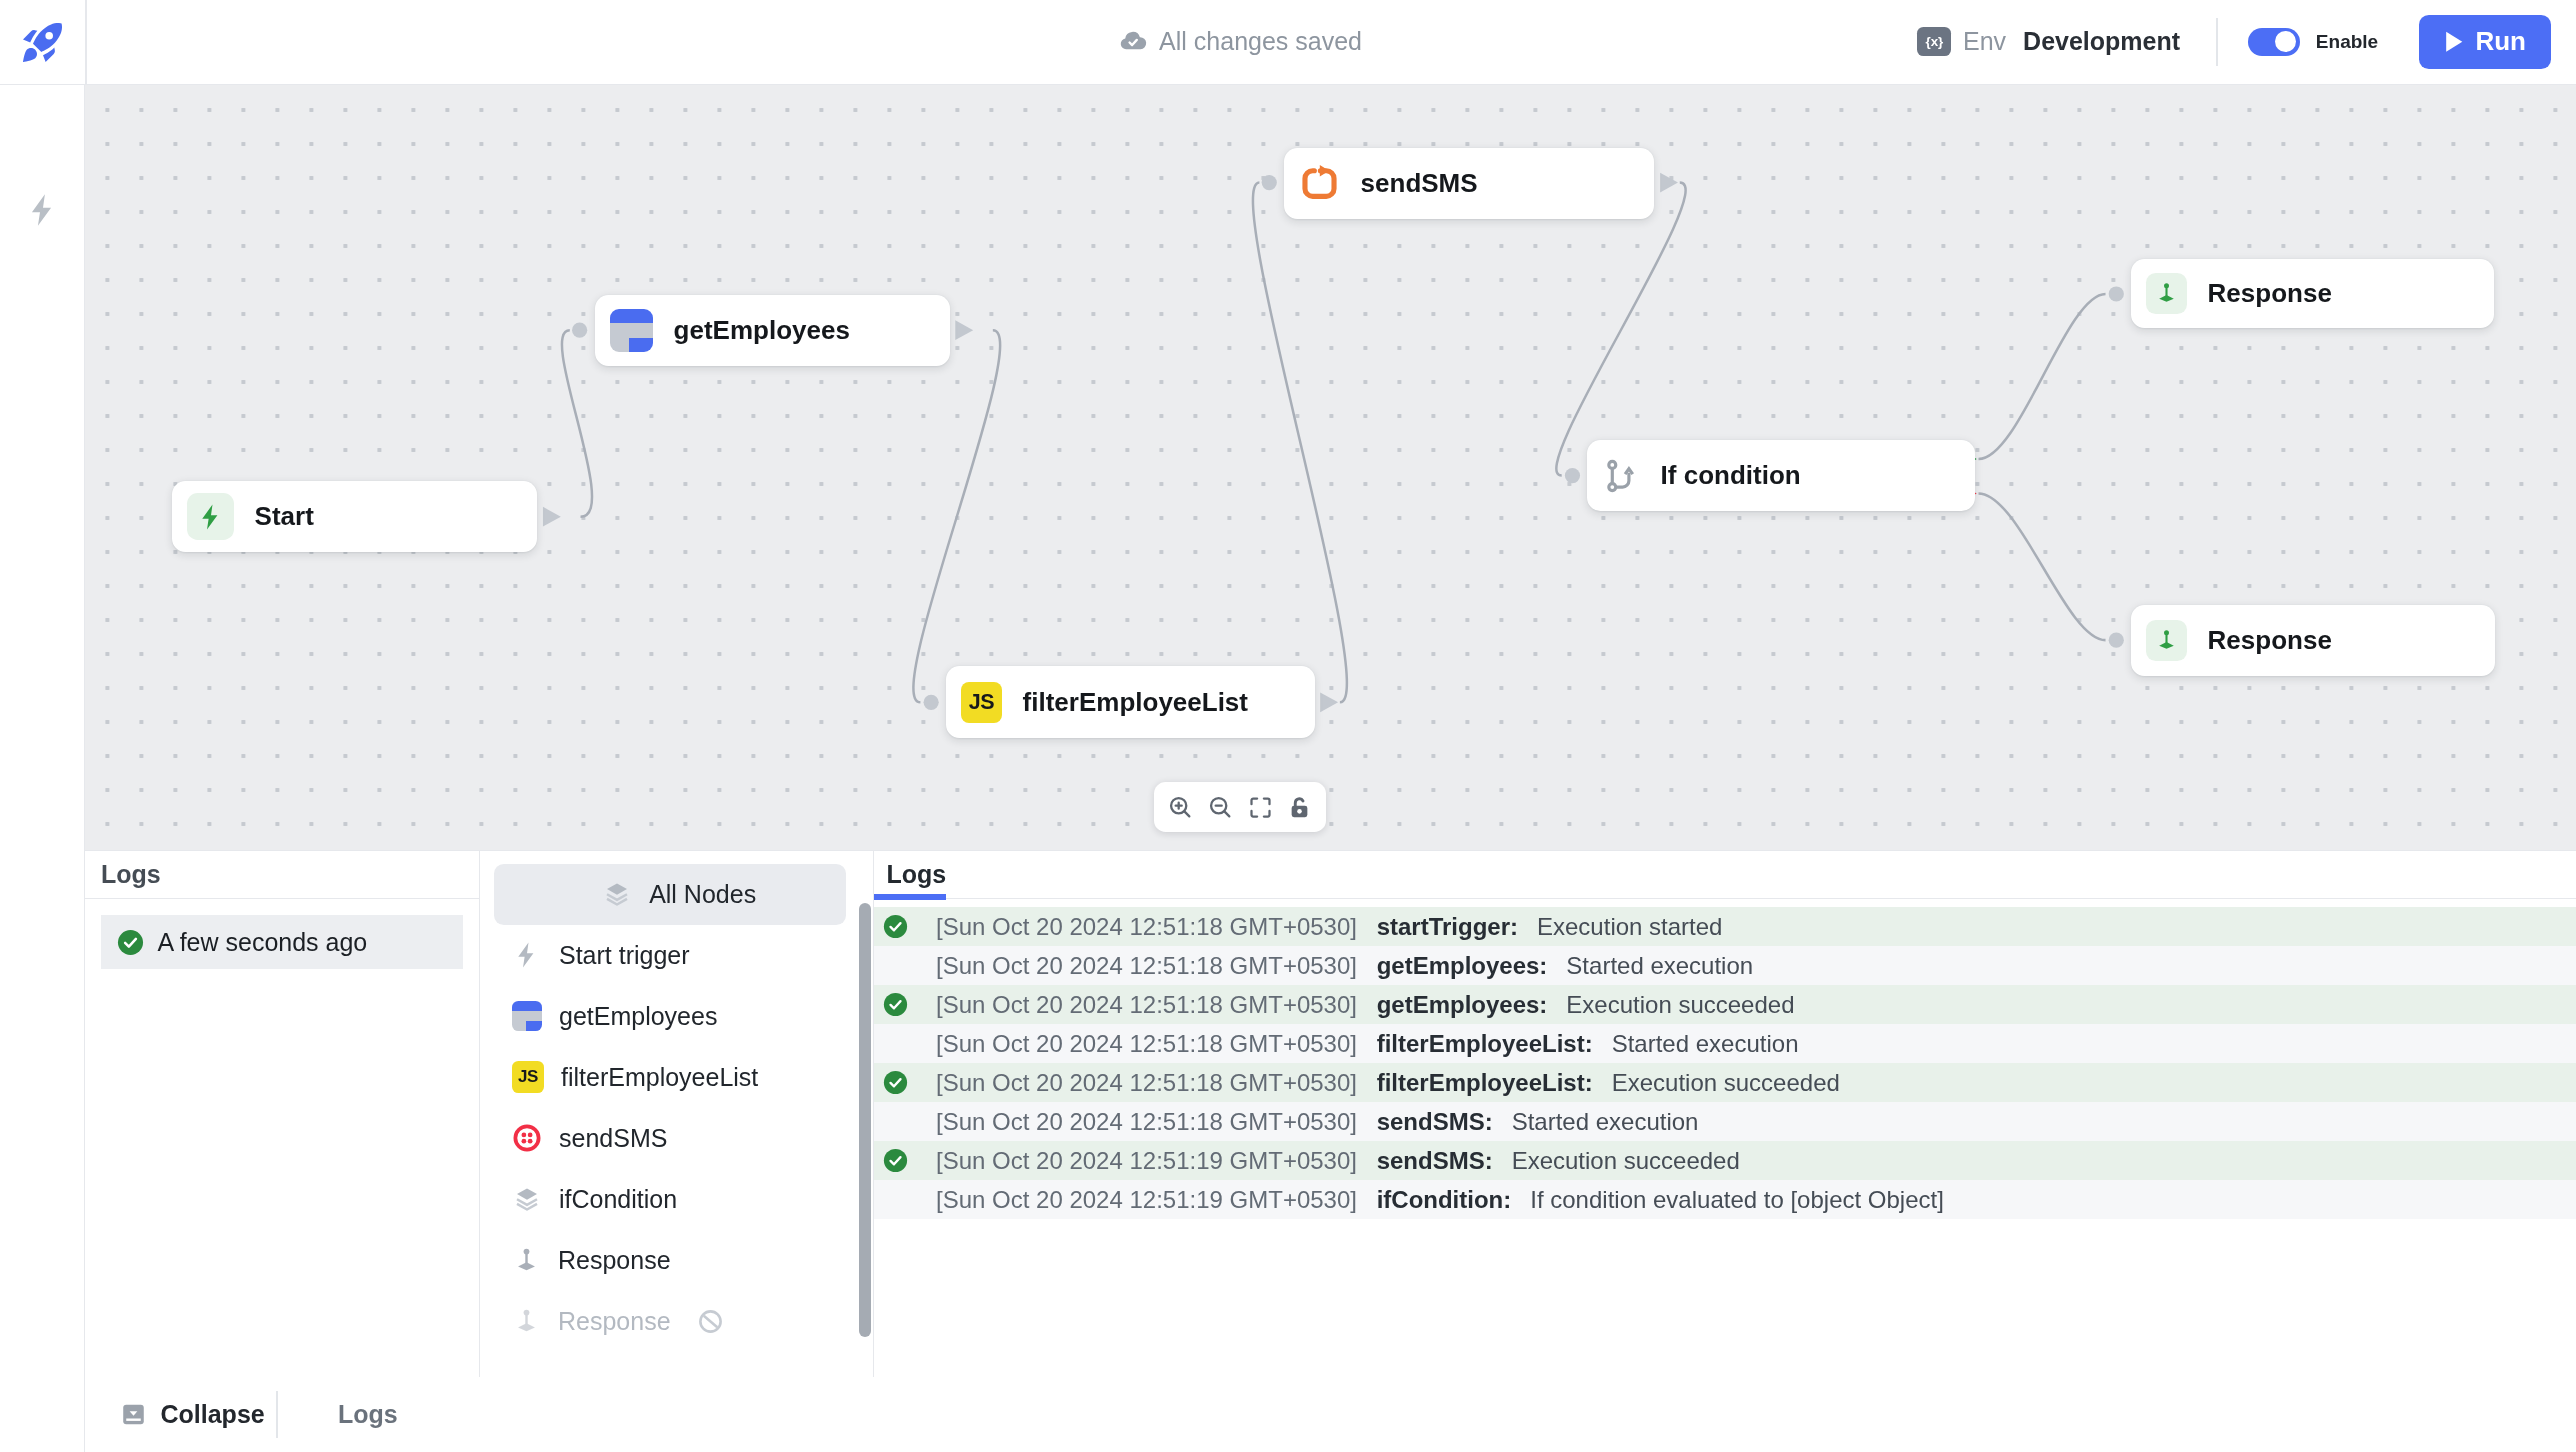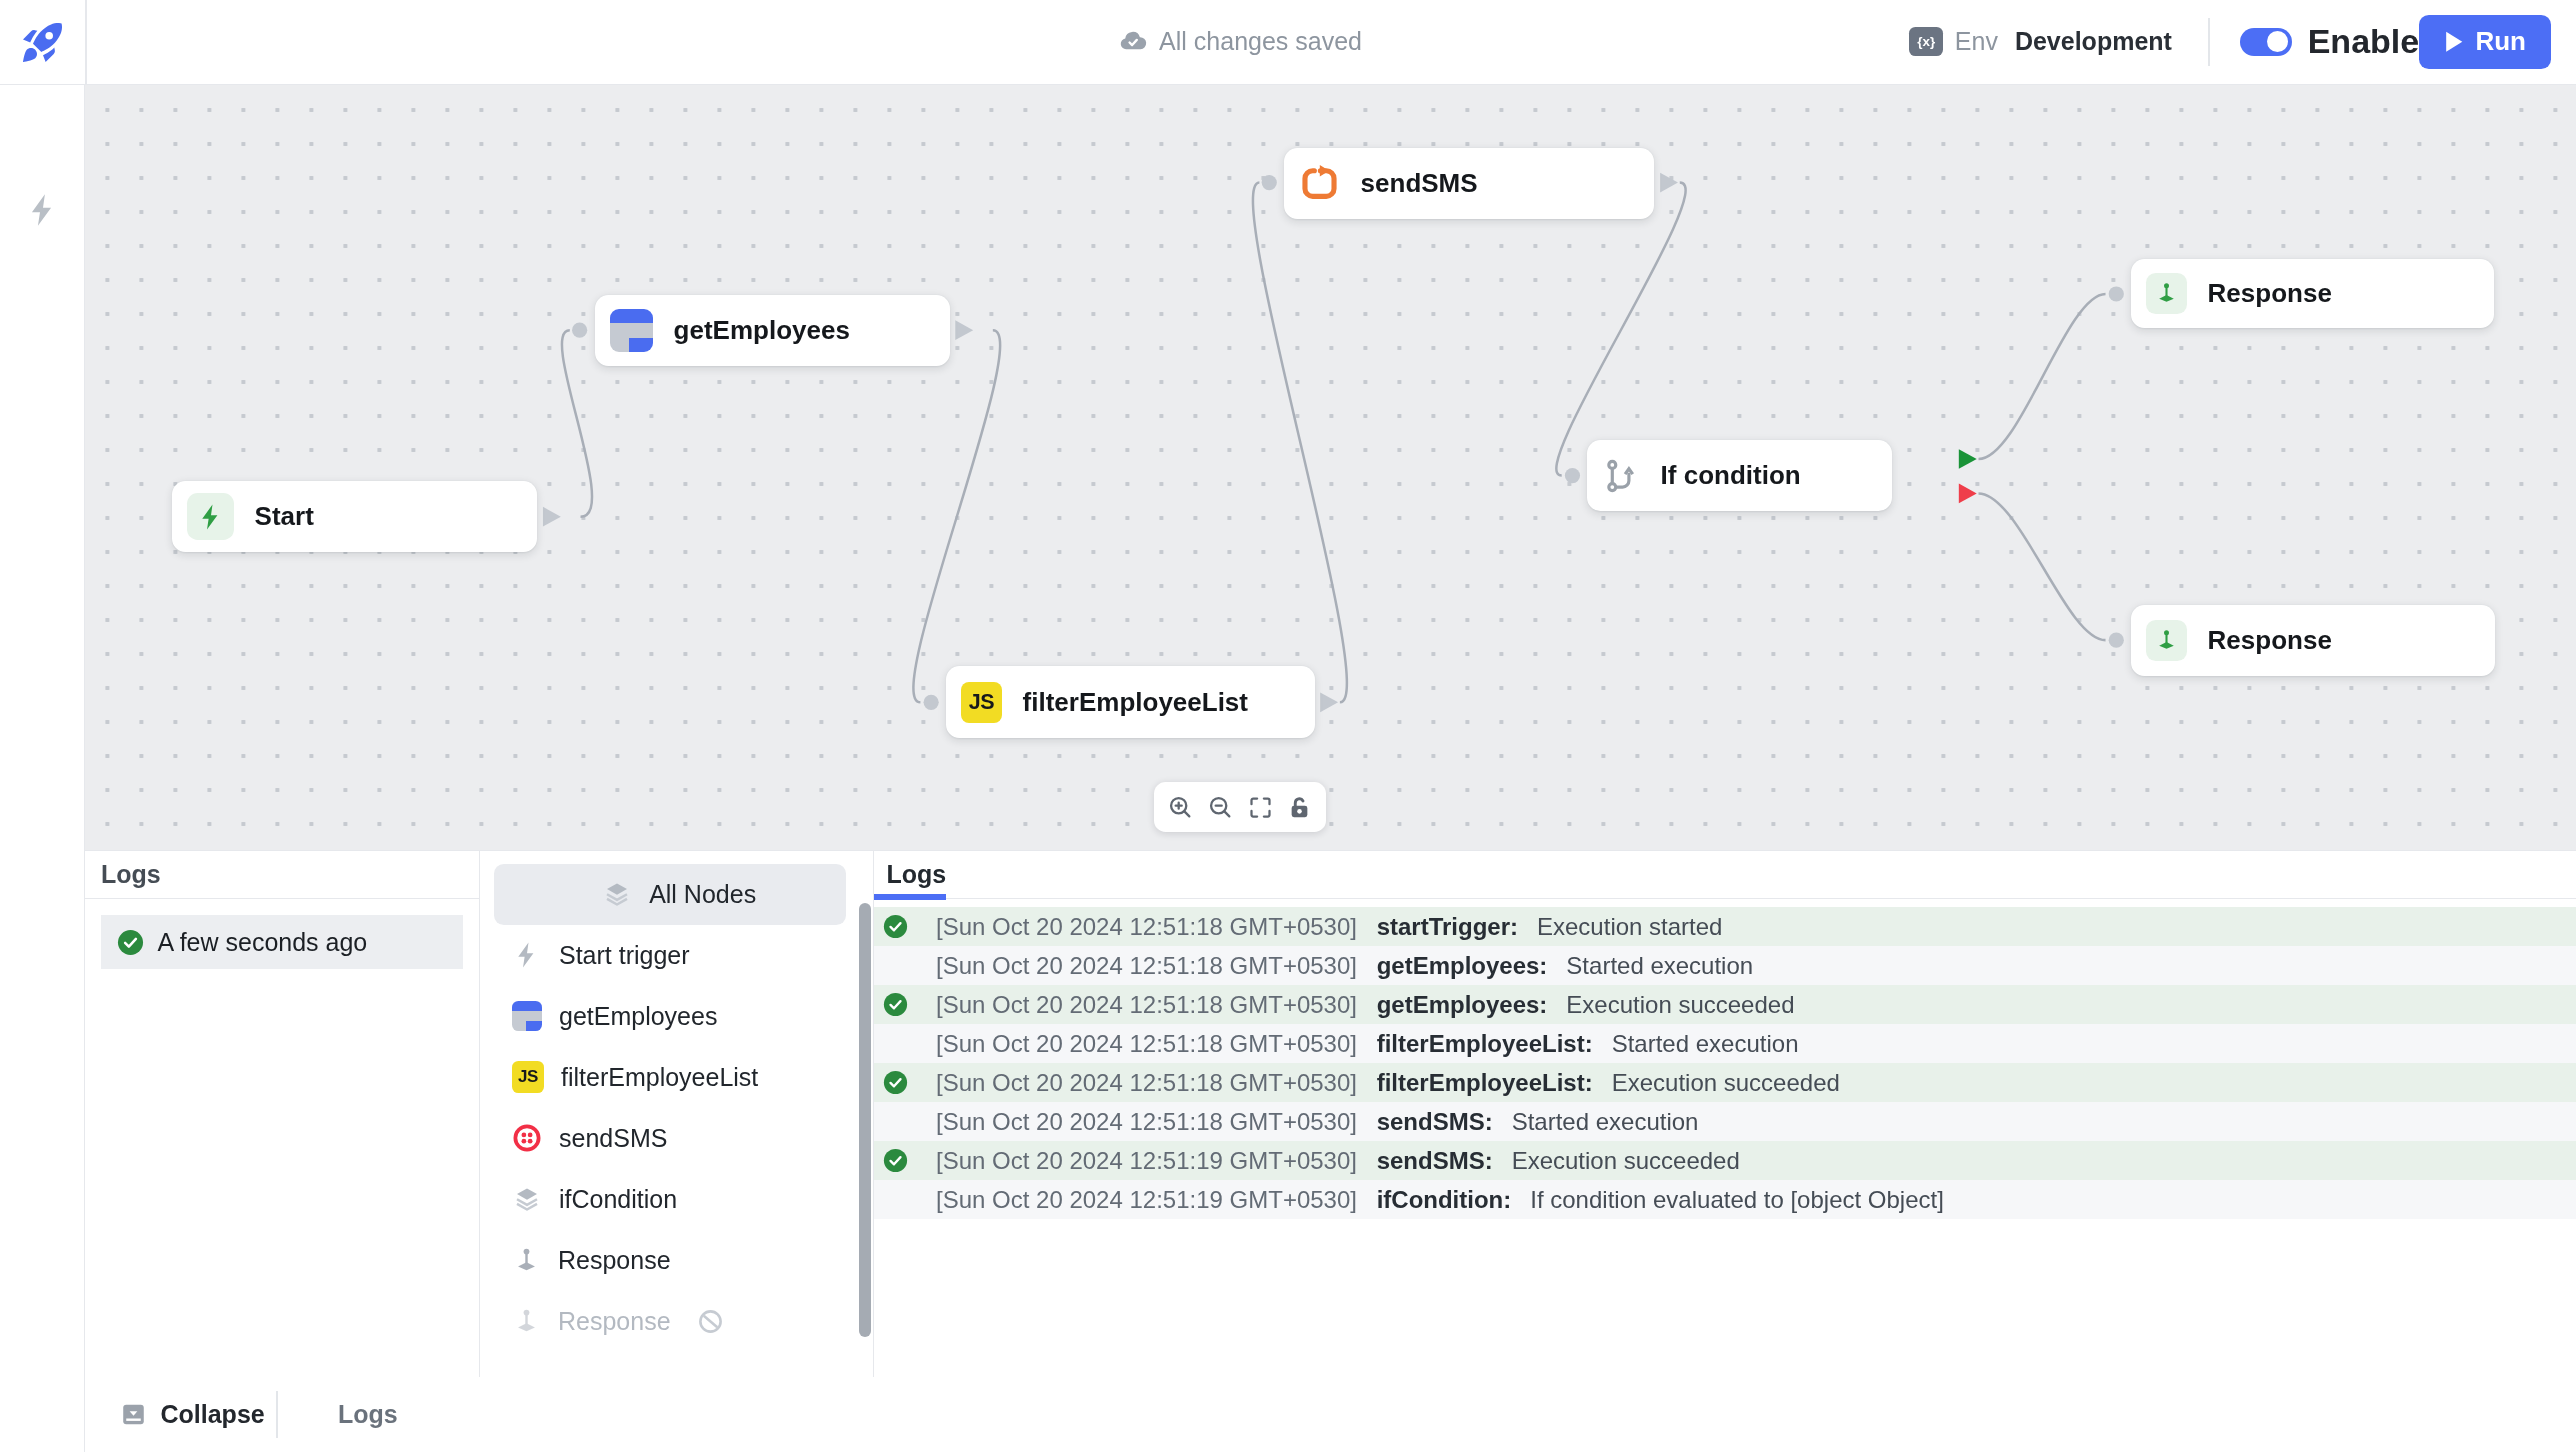--- a/index.html
+++ b/index.html
@@ -17,21 +17,21 @@
   .save-status { position:absolute; left:1118px; top:0; height:83px; display:flex; align-items:center;
     gap:11.6px; color:#8d959f; font-size:25px; font-weight:500; }
   .hright { position:absolute; right:25px; top:0; height:83px; display:flex; align-items:center; }
   .env-badge { width:34px; height:29.5px; background:#6b7482; border-radius:6.3px; color:#fff;
     font-size:13.4px; font-weight:700; display:flex; align-items:center; justify-content:center; }
   .env-label { margin-left:11.6px; color:#8d959f; font-size:25px; font-weight:500; }
   .env-value { margin-left:17px; color:#2a2f36; font-size:25px; font-weight:600; }
   .vdiv { width:1.8px; height:48px; background:#e3e6ea; margin:0 30px 0 36px; }
   .toggle { width:52px; height:28px; border-radius:14.3px; background:var(--accent); position:relative; cursor:pointer; }
   .toggle .knob { position:absolute; right:3.6px; top:3.1px; width:21.5px; height:21.5px; border-radius:50%; background:#fff; }
-  .enable-label { margin-left:16px; color:#23272d; font-size:34px; font-weight:600; }
+  .enable-label { margin-left:16px; color:#23272d; font-size:19px; font-weight:600; margin-right:41px; }
   .run-btn { height:54px; padding:0 25px; background:var(--accent); border:none; border-radius:9.8px;
     display:flex; align-items:center; gap:11.6px; color:#fff; font-size:26px; font-weight:700; cursor:pointer;
     font-family:inherit; }
 
   :root { --accent:#4c6ef5; --border:#e6e8ec; --gray-ic:#b6bcc4; --dark-ic:#5f6670; }
 
   
   .sidebar { position:absolute; left:0; top:85px; width:85px; height:1368px; background:#fff;
     border-right:1.8px solid #e6e8ec; z-index:4; }
   .sidebar .bolt { position:absolute; left:24px; top:106px; cursor:pointer; }
@@ -202,21 +202,21 @@
       </svg>
     </span>
     <span class="nlabel">sendSMS</span>
   </div>
 
   <div class="node" style="left:861px;top:581px;width:369px;height:72px">
     <span class="jsbox">JS</span>
     <span class="nlabel">filterEmployeeList</span>
   </div>
 
-  <div class="node" style="left:1502px;top:355px;width:305px">
+  <div class="node" style="left:1502px;top:355px;width:388px">
     <span class="plain">
       <svg width="38" height="38" viewBox="0 0 24 24" fill="none" stroke="#9aa1a9" stroke-width="2">
         <circle cx="6.5" cy="5" r="2.2"></circle>
         <circle cx="6.5" cy="19" r="2.2"></circle>
         <path d="M6.5 7.2 v9.6"></path>
         <path d="M8.7 19 H13 a4 4 0 0 0 4-4 V10"></path>
         <path d="M14.6 10.8 17 7.4 19.4 10.8" fill="none"></path>
       </svg>
     </span>
     <span class="nlabel">If condition</span>

